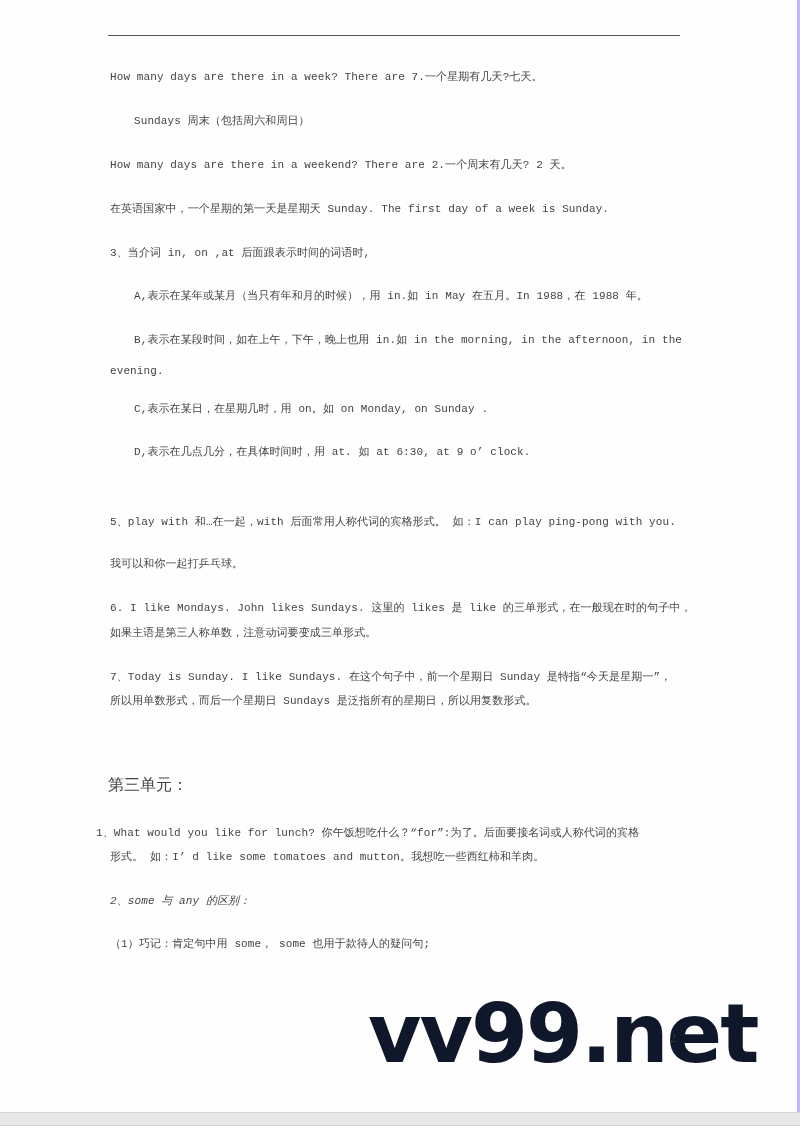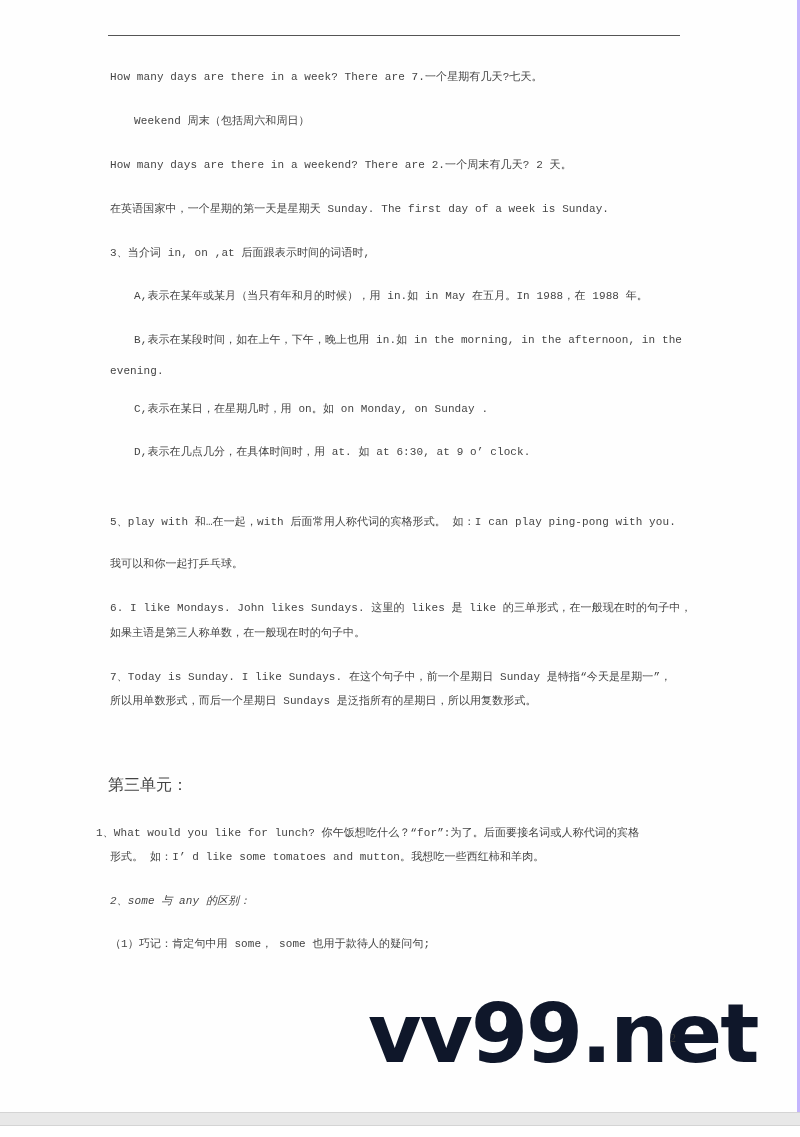--- a/index.html
+++ b/index.html
@@ -92,33 +92,33 @@
       background: #ffffff;
     }
   </style>
 </head>
 <body>
 
 <div class="page">
   <div class="header-rule"></div>
 
   <div class="line mono" style="left:110px; top:70px;">How many days are there in a week? There are 7.一个星期有几天?七天。</div>
-  <div class="line mono" style="left:134px; top:114px;">Weekend 周末（包括周六和周日）</div>
+  <div class="line mono" style="left:134px; top:114px;">Sundays 周末（包括周六和周日）</div>
   <div class="line mono" style="left:110px; top:158px;">How many days are there in a weekend? There are 2.一个周末有几天? 2 天。</div>
   <div class="line mono" style="left:110px; top:202px;">在英语国家中，一个星期的第一天是星期天 Sunday. The first day of a week is Sunday.</div>
   <div class="line mono" style="left:110px; top:246px;">3、当介词 in, on ,at 后面跟表示时间的词语时,</div>
   <div class="line mono" style="left:134px; top:289px;">A,表示在某年或某月（当只有年和月的时候），用 in.如 in May 在五月。In 1988，在 1988 年。</div>
   <div class="line mono" style="left:134px; top:333px;">B,表示在某段时间，如在上午，下午，晚上也用 in.如 in the morning, in the afternoon, in the</div>
   <div class="line mono" style="left:110px; top:364px;">evening.</div>
   <div class="line mono" style="left:134px; top:402px;">C,表示在某日，在星期几时，用 on。如 on Monday, on Sunday .</div>
   <div class="line mono" style="left:134px; top:445px;">D,表示在几点几分，在具体时间时，用 at. 如 at 6:30,  at 9 o’ clock.</div>
   <div class="line mono" style="left:110px; top:515px;">5、play with  和…在一起，with 后面常用人称代词的宾格形式。  如：I can play ping-pong with you.</div>
   <div class="line mono" style="left:110px; top:557px;">我可以和你一起打乒乓球。</div>
   <div class="line mono" style="left:110px; top:601px;">6. I like Mondays. John likes Sundays. 这里的 likes 是 like 的三单形式，在一般现在时的句子中，</div>
-  <div class="line mono" style="left:110px; top:626px;">如果主语是第三人称单数，在一般现在时的句子中。</div>
+  <div class="line mono" style="left:110px; top:626px;">如果主语是第三人称单数，注意动词要变成三单形式。</div>
   <div class="line mono" style="left:110px; top:670px;">7、Today is Sunday. I like Sundays. 在这个句子中，前一个星期日 Sunday 是特指“今天是星期一”，</div>
   <div class="line mono" style="left:110px; top:694px;">所以用单数形式，而后一个星期日 Sundays 是泛指所有的星期日，所以用复数形式。</div>
 
   <div class="heading">第三单元：</div>
 
   <div class="line mono" style="left:96px; top:826px;">1、What would you like for lunch? 你午饭想吃什么？“for”:为了。后面要接名词或人称代词的宾格</div>
   <div class="line mono" style="left:110px; top:850px;">形式。  如：I’ d like some tomatoes and mutton。我想吃一些西红柿和羊肉。</div>
   <div class="line mono" style="left:110px; top:894px;font-style:italic;">2、some 与 any 的区别：</div>
   <div class="line mono" style="left:110px; top:937px;">（1）巧记：肯定句中用 some， some 也用于款待人的疑问句;</div>
 

